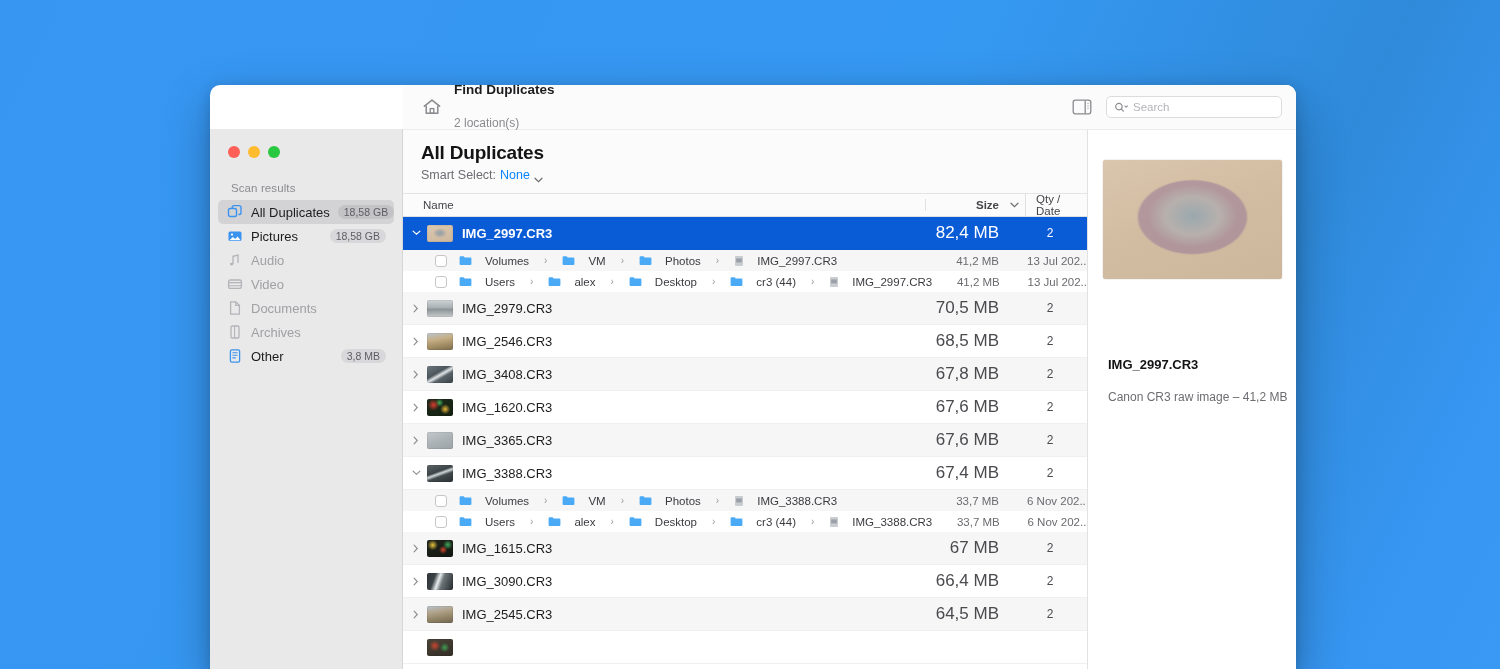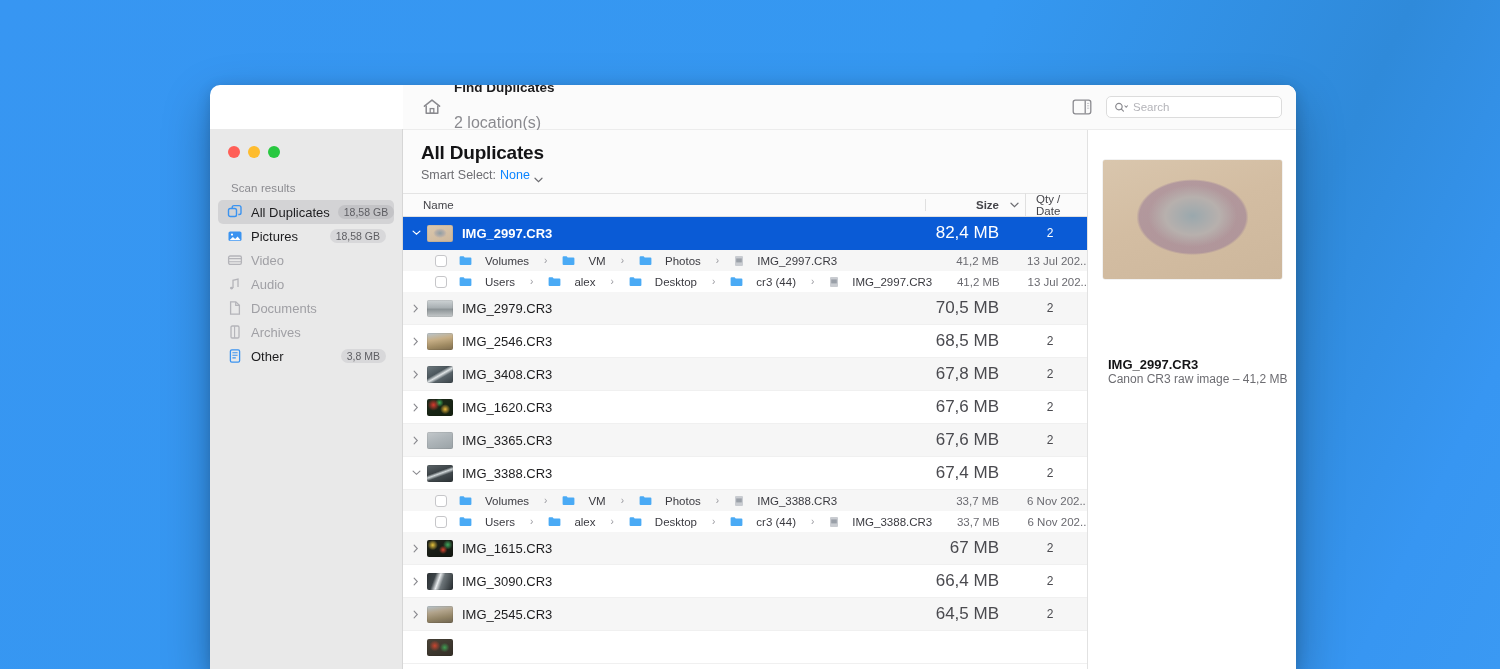--- a/index.html
+++ b/index.html
@@ -79,21 +79,21 @@
   .toolbar {
     height: 45px; flex: 0 0 45px;
     display: flex; align-items: center;
     padding: 0 14px 0 18px;
     background: #fbfbfb;
     border-bottom: 1px solid #ececec;
   }
   .home-icon { width: 22px; height: 22px; flex: 0 0 22px; margin-right: 11px; }
   .tb-text { display: flex; flex-direction: column; justify-content: center; }
   .tb-title { font-size: 13.5px; font-weight: bold; color: #1d1d1f; line-height: 1.15; }
-  .tb-sub { font-size: 16px; color: #8a8a8f; line-height: 1.3; margin-top: 18px; }
+  .tb-sub { font-size: 12px; color: #8a8a8f; line-height: 1.3; margin-top: 18px; }
   .tb-spacer { flex: 1 1 auto; }
   .panel-toggle { width: 20px; height: 16px; margin-right: 14px; cursor: default; }
   .search {
     width: 176px; height: 22px;
     border: 1px solid #dcdcdc; border-radius: 5px;
     background: #fff;
     display: flex; align-items: center; padding: 0 7px; gap: 4px;
   }
   .search-ph { font-size: 11.5px; color: #b4b4b9; }
 
@@ -177,21 +177,21 @@
   .prev-img {
     width: 179px; height: 119px;
     border-radius: 2px;
     background:
       radial-gradient(ellipse 40% 42% at 50% 47%, #9aa8ad 0%, #b7b0ad 38%, rgba(200,180,165,0) 62%),
       radial-gradient(ellipse 54% 55% at 50% 48%, rgba(150,120,150,0.55) 55%, rgba(150,120,150,0.0) 58%),
       linear-gradient(160deg, #d9c6ad 0%, #d3bda2 45%, #cdb79c 100%);
     box-shadow: 0 0 0 0.5px rgba(0,0,0,0.1);
   }
   .prev-name { font-size: 13px; font-weight: bold; color: #141416; margin-top: 78px; align-self: flex-start; }
-  .prev-meta { font-size: 12px; color: #6d6d72; margin-top: 0; align-self: flex-start; white-space: nowrap; }
+  .prev-meta { font-size: 12px; color: #6d6d72; margin-top: 18px; align-self: flex-start; white-space: nowrap; }
 </style>
 </head>
 <body>
 
 <div class="window">
 
   <aside class="sidebar">
     <div class="traffic">
       <div class="light red"></div>
       <div class="light yellow"></div>
@@ -221,35 +221,35 @@
               <path d="M2.4 12.3l3.5-3.4 2.3 2.2 2.4-2.6 3 3.8z" fill="#fff"></path>
             </svg>
         </span>
         <span class="side-label">Pictures</span>
         <span class="side-badge">18,58 GB</span>
       </div>
 
       <div class="side-item dim">
         <span class="sicon">
           <svg viewBox="0 0 16 16">
-              <rect x="1.6" y="4" width="12.8" height="8.4" rx="1.6" fill="none" stroke="#b4b4b9" stroke-width="1.3"></rect>
-              <path d="M1.6 6.6h12.8M1.6 9.8h12.8" stroke="#b4b4b9" stroke-width="1.1"></path>
-            </svg>
-        </span>
-        <span class="side-label">Video</span>
+              <path d="M6 12V4.3l5-1.2V11" fill="none" stroke="#b4b4b9" stroke-width="1.3"></path>
+              <ellipse cx="4.6" cy="12.1" rx="1.6" ry="1.3" fill="#b4b4b9"></ellipse>
+            </svg>
+        </span>
+        <span class="side-label">Audio</span>
       </div>
 
       <div class="side-item dim">
         <span class="sicon">
           <svg viewBox="0 0 16 16">
-              <path d="M6 12V4.3l5-1.2V11" fill="none" stroke="#b4b4b9" stroke-width="1.3"></path>
-              <ellipse cx="4.6" cy="12.1" rx="1.6" ry="1.3" fill="#b4b4b9"></ellipse>
-            </svg>
-        </span>
-        <span class="side-label">Audio</span>
+              <rect x="1.6" y="4" width="12.8" height="8.4" rx="1.6" fill="none" stroke="#b4b4b9" stroke-width="1.3"></rect>
+              <path d="M1.6 6.6h12.8M1.6 9.8h12.8" stroke="#b4b4b9" stroke-width="1.1"></path>
+            </svg>
+        </span>
+        <span class="side-label">Video</span>
       </div>
 
       <div class="side-item dim">
         <span class="sicon">
           <svg viewBox="0 0 16 16">
               <path d="M3.6 1.8h5.2l3.6 3.5v8.9H3.6z" fill="none" stroke="#b4b4b9" stroke-width="1.3"></path>
               <path d="M8.7 1.9v3.5h3.6" fill="none" stroke="#b4b4b9" stroke-width="1.2"></path>
             </svg>
         </span>
         <span class="side-label">Documents</span>

